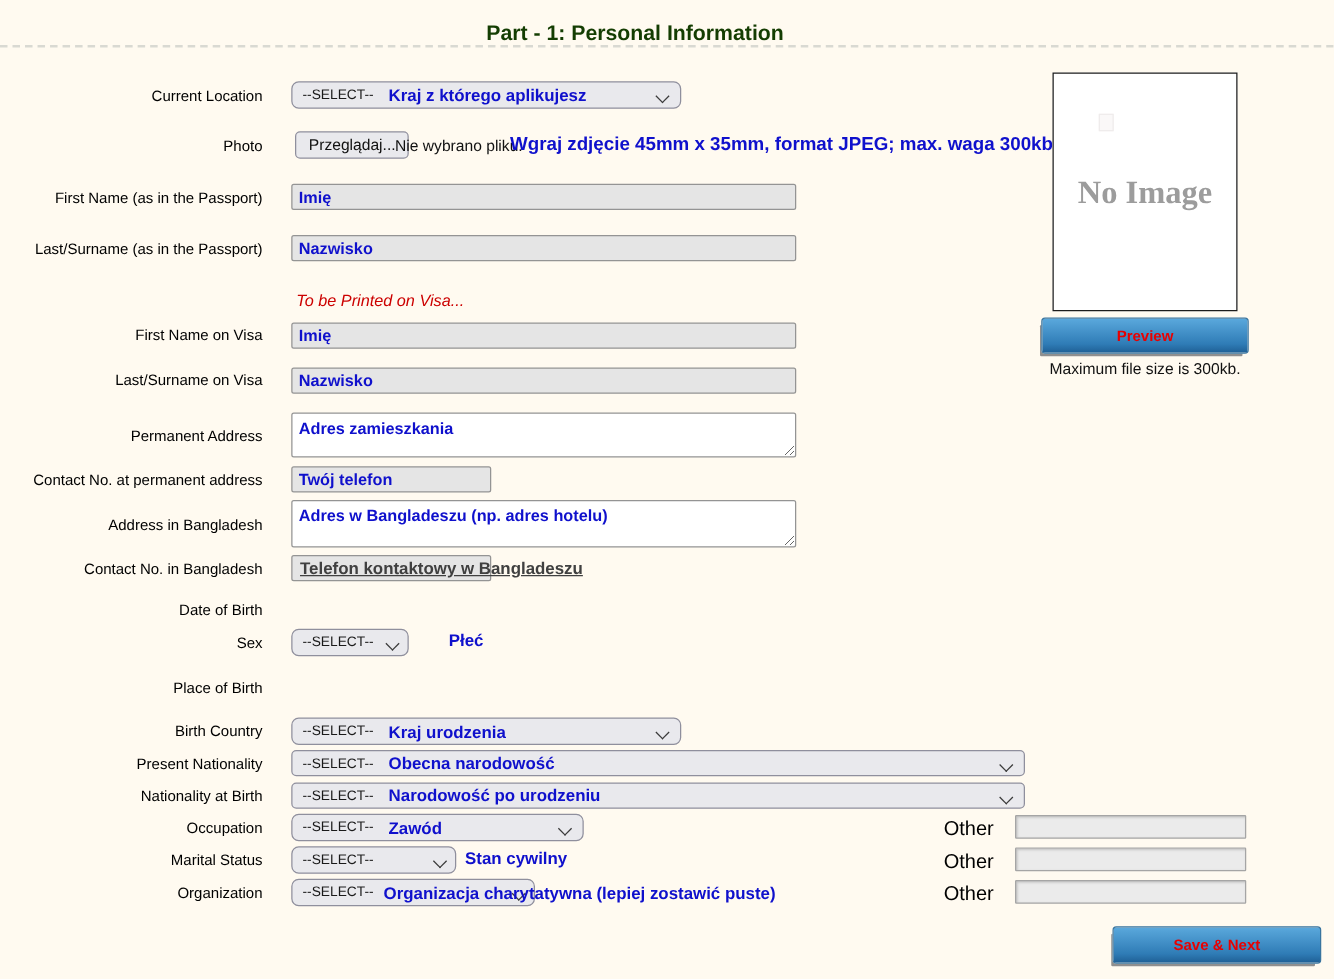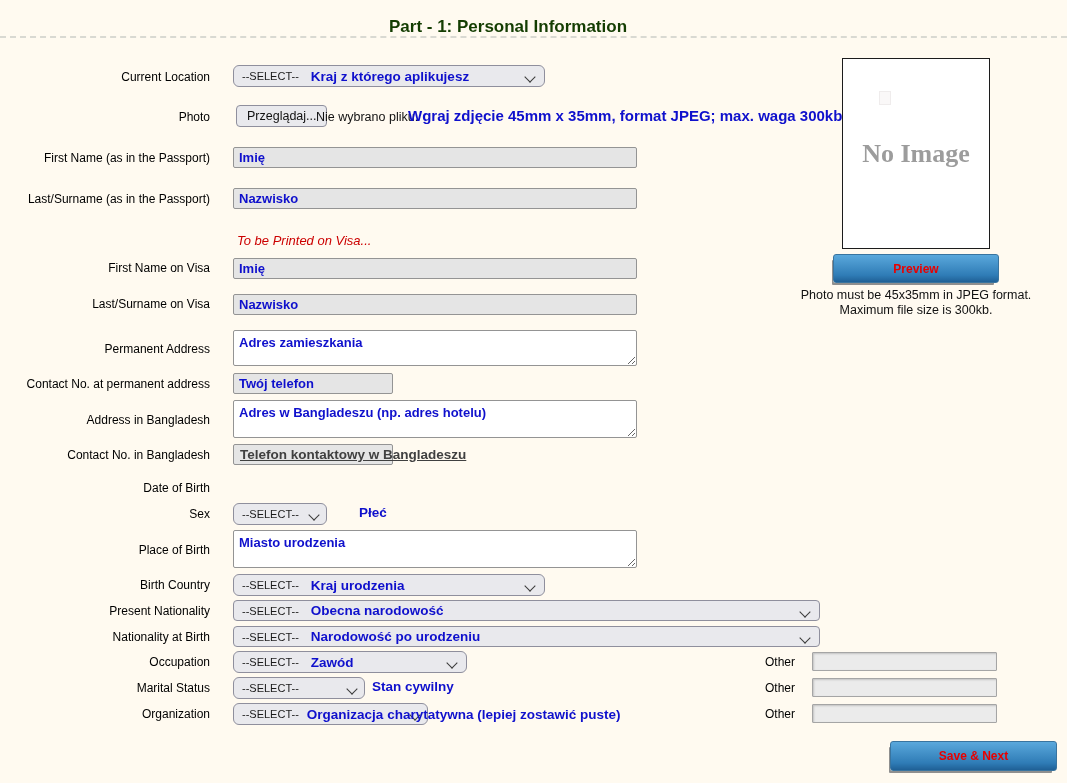--- a/index.html
+++ b/index.html
@@ -2,21 +2,21 @@
 <html><head>
 <meta charset="utf-8">
 <style>
   html,body{margin:0;padding:0;}
   body{background:#fffaf0;font-family:"Liberation Sans",sans-serif;}
   #stage{position:relative;width:1067px;height:783px;background:#fffaf0;overflow:hidden;}
   .abs{position:absolute;}
   .title{left:0;top:17px;width:1016px;text-align:center;font-size:17px;font-weight:bold;color:#143d02;}
   .dash{left:0;top:36px;width:1067px;border-top:2px dashed #d9d9d2;height:0;}
   .lbl{left:0;width:210px;text-align:right;font-size:12px;color:#000;line-height:14px;}
-  .other-lbl{left:695px;width:100px;text-align:right;font-size:12px;color:#000;}
+  .other-lbl{left:695px;width:100px;text-align:right;font-size:16px;color:#000;}
   .inp{border:1px solid #949494;border-radius:2px;background:#e5e5e5;color:#0f10cc;
        font-family:"Liberation Sans",sans-serif;font-size:13px;font-weight:bold;
        padding:2px 5px;box-sizing:border-box;height:21px;outline:none;}
   .ta{border:1px solid #949494;border-radius:2px;background:#fff;color:#0f10cc;
       font-family:"Liberation Sans",sans-serif;font-size:13px;font-weight:bold;
       padding:4px 5px;box-sizing:border-box;resize:both;outline:none;}
   .sel{background:#e9e9ed;border:1px solid #8f8f9d;border-radius:6px;display:flex;
        align-items:center;padding:0 22px 0 8px;box-sizing:border-box;height:22px;
        cursor:default;overflow:visible;}
   .sel.wide{border-radius:4px;height:21px;}
@@ -98,21 +98,20 @@
   <div class="abs lbl" style="top:481px;">Date of Birth</div>
 
   <div class="abs lbl" style="top:507px;">Sex</div>
   <div class="abs sel" style="left:233px;top:503px;width:94px;padding-right:18px;">
     <span class="ph">--SELECT--</span>
     <span class="chev" style="right:8px;"></span>
   </div>
   <span class="abs hint-out" style="left:334px;top:505px;padding-left:25px;">Płeć</span>
 
   <div class="abs lbl" style="top:543px;">Place of Birth</div>
-  <textarea class="abs ta" style="left: 233px; top: 530px; width: 404px; height: 38px;">Miasto urodzenia</textarea>
 
   <div class="abs lbl" style="top:578px;">Birth Country</div>
   <div class="abs sel" style="left:233px;top:574px;width:312px;">
     <span class="ph">--SELECT--</span>
     <span class="hint-in">Kraj urodzenia</span>
     <span class="chev"></span>
   </div>
 
   <div class="abs lbl" style="top:604px;">Present Nationality</div>
   <div class="abs sel wide" style="left:233px;top:600px;width:587px;">
@@ -154,19 +153,18 @@
   </div>
   <div class="abs other-lbl" style="top:707px;">Other</div>
   <input type="text" class="abs other-inp" style="left: 812px; top: 704px; width: 185px;" disabled="">
 
   <div class="abs photo-frame" style="left:842px;top:58px;width:146px;height:189px;">
     <span class="broken-icon"></span>
     <span class="no-image">No Image</span>
   </div>
   <div class="abs btn-blue" style="left:833px;top:254px;width:164px;height:27px;">Preview</div>
   <div class="abs caption" style="left:781px;top:288px;width:270px;">
-    <div>Photo must be 45x35mm in JPEG format.</div>
     <div>Maximum file size is 300kb.</div>
   </div>
 
   <div class="abs btn-blue" style="left:890px;top:741px;width:165px;height:28px;">Save &amp; Next</div>
 
 </div>
 
 </body></html>

